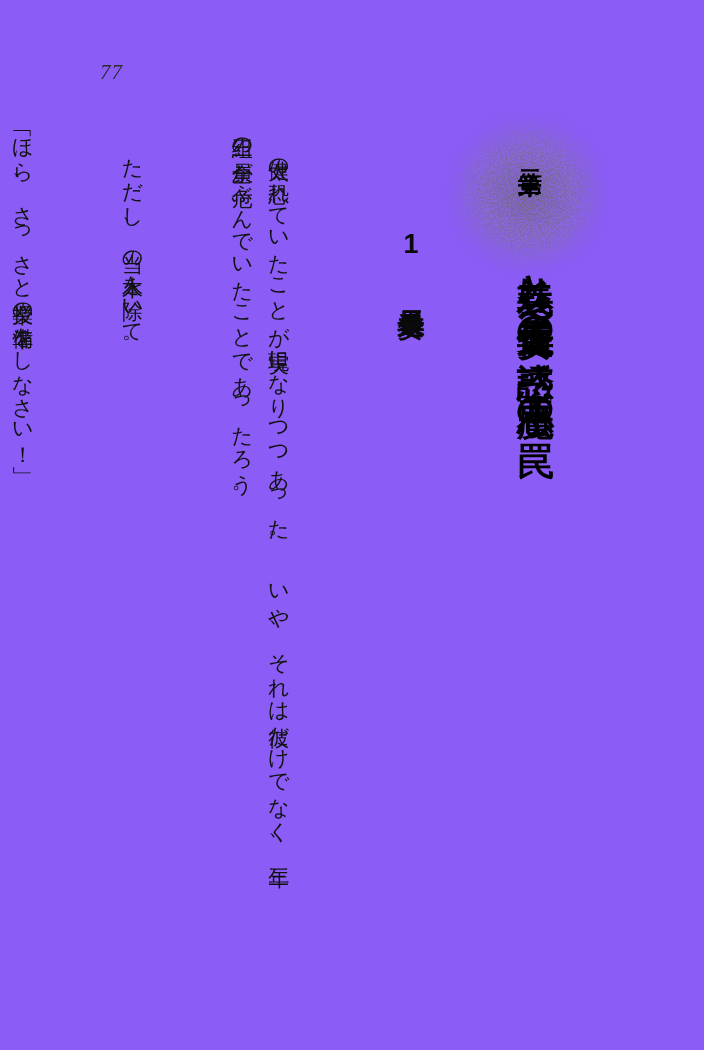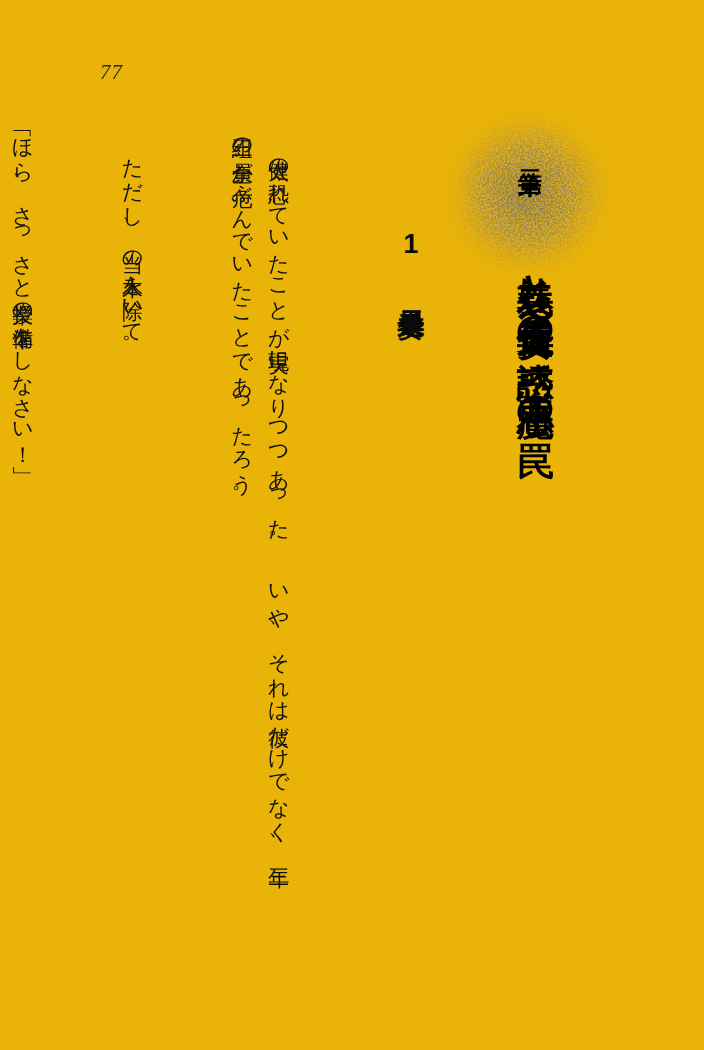--- a/index.html
+++ b/index.html
@@ -1,20 +1,20 @@
 <!DOCTYPE html>
 <html lang="ja"><head>
 <meta charset="utf-8">
 <style>
   html,body{margin:0;padding:0;background:#e8e8e6;}
   #book-page{
     position:relative;
     width:704px;height:1050px;
     margin:0 auto;
-    background:#eab308;
+    background:#8b5cf6;
     overflow:hidden;
     font-family:"Liberation Serif","DejaVu Serif",serif;
     color:#161616;
   }
 
   
   .page-number{
     position:absolute;left:100px;top:60px;
     font-size:21px;font-style:italic;
     color:#2b2b2b;letter-spacing:1px;

